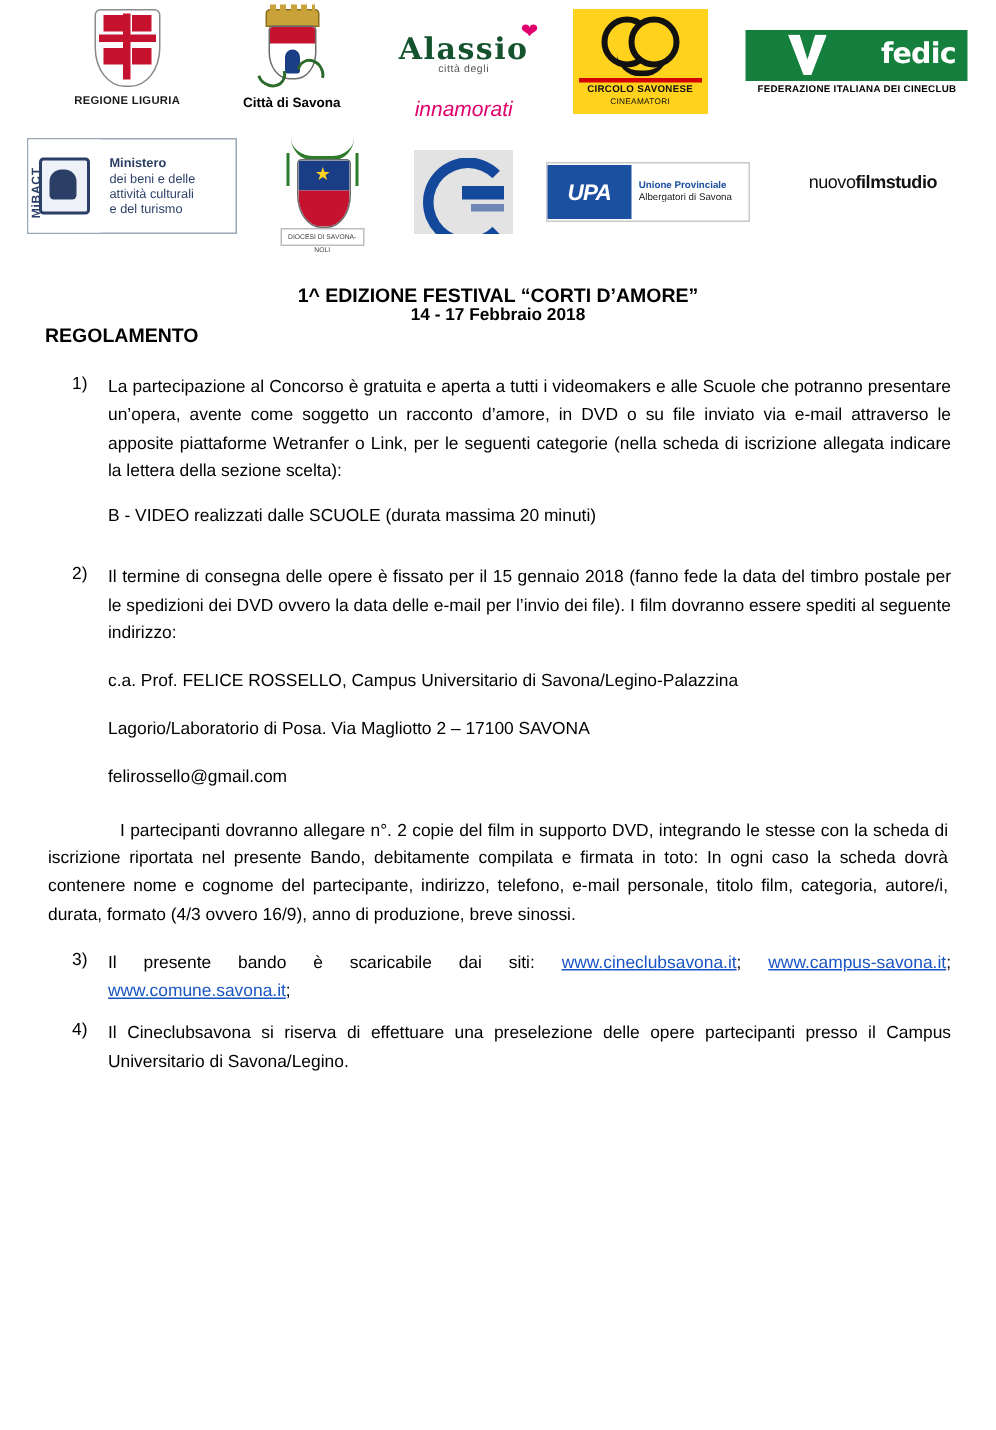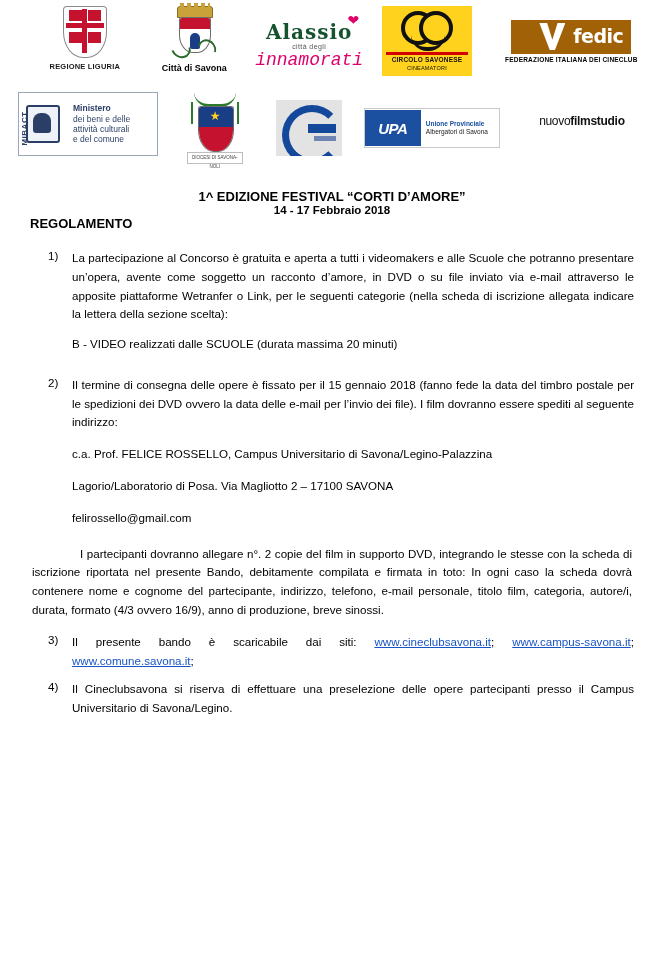--- a/index.html
+++ b/index.html
@@ -177,26 +177,26 @@
     text-align: right;
   }
   .alassio-sub {
     font-size: 7px;
     color: #555;
     letter-spacing: .4px;
     margin-top: 1px;
     text-align: center;
   }
   .alassio-inn {
-    font-family: Liberation Mono, monospace;
-    font-size: 18px;
+    font-family: Liberation Sans, sans-serif;
+    font-size: 14px;
     color: #e0006c;
     font-style: italic;
     line-height: 1;
-    margin-top: 1px;
+    margin-top: 15px;
   }
   .alassio-heart {
     position: absolute;
     right: -2px; top: 6px;
     color: #e0006c;
     font-size: 14px;
   }
 
   
   .logo-cineclub { width: 92px; }
@@ -247,22 +247,22 @@
     left: 0; right: 0; top: 59px;
     text-align: center;
     font-size: 5.5px;
     color: #111;
     letter-spacing: .2px;
   }
 
   
   .logo-fedic { width: 150px; padding-top: 14px; }
   .fedic-box {
-    width: 120px; height: 34px;
-    background: #a16207;
+    width: 148px; height: 34px;
+    background: #15803d;
     position: relative;
   }
   .fedic-box .vmark {
     position: absolute;
     left: 28px; top: 3px;
     width: 26px; height: 27px;
     background: #ffffff;
     clip-path: polygon(0 0, 30% 0, 50% 62%, 70% 0, 100% 0, 60% 100%, 40% 100%);
   }
   .fedic-box .fedic-word {
@@ -605,21 +605,21 @@
       <div class="logo logo-mibact">
         <div class="mibact-box">
           <div class="mibact-left">
             <div class="lion"></div>
             <div class="vtext">MiBACT</div>
           </div>
           <div class="mibact-right">
             <div class="m-title">Ministero</div>
             <div>dei beni e delle</div>
             <div>attività culturali</div>
-            <div>e del comune</div>
+            <div>e del turismo</div>
           </div>
         </div>
       </div>
 
       <div class="logo logo-diocesi">
         <div class="diocesi">
           <div class="hat"></div>
           <div class="tassel-l"></div>
           <div class="tassel-r"></div>
           <div class="shieldb">

